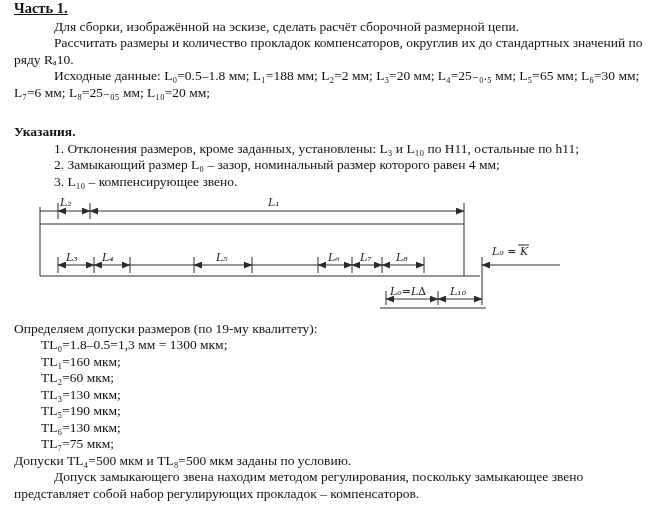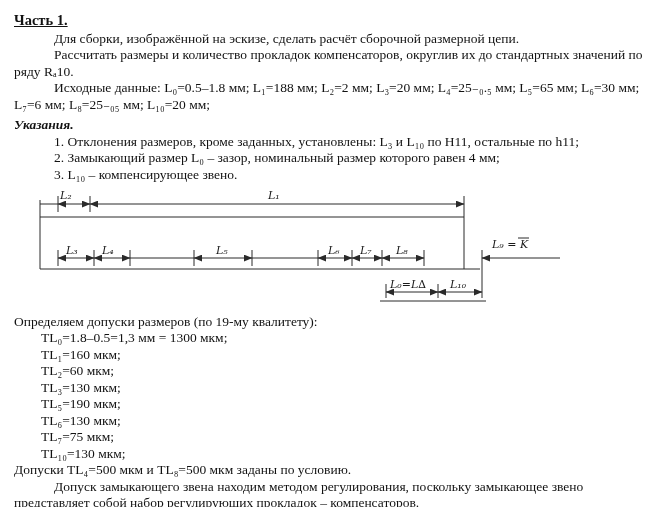--- a/index.html
+++ b/index.html
@@ -1,25 +1,25 @@
 <!DOCTYPE html>
 <html><head>
 <meta charset="utf-8">
 <style>
   * { margin:0; padding:0; box-sizing:border-box; }
   html,body { background:#e9e9e9; }
   .page {
     width:666px; height:507px; background:#ffffff; color:#121212;
     font-family:"Liberation Serif","DejaVu Serif",serif;
     font-size:13.5px; line-height:16.5px;
-    padding:12px 14px 6px 14px; overflow:hidden;
+    padding:0 14px 6px 14px; overflow:hidden;
   }
   .title { font-size:14.5px; font-weight:bold; text-decoration:underline; margin-bottom:2px; }
   p.ind { text-indent:40px; }
-  .notes-title { font-weight:bold; margin-top:4px;font-style:italic; }
+  .notes-title { font-weight:bold; margin-top:23px; }
   .tol { margin-left:27px; }
   .diagram-wrap { margin:5px 0 3px 20px;text-decoration:underline; }
   svg .dl { stroke:#2a2a2a; stroke-width:1; }
   svg text { font-family:"DejaVu Serif","Liberation Serif",serif; font-style:italic; font-size:11px; fill:#1a1a1a; }
 </style>
 </head>
 <body>
 
 <div class="page">
 
@@ -126,18 +126,17 @@
   </div>
 
   <p>Определяем допуски размеров (по 19-му квалитету):</p>
   <p class="tol">TL₀=1.8–0.5=1,3 мм = 1300 мкм;</p>
   <p class="tol">TL₁=160 мкм;</p>
   <p class="tol">TL₂=60 мкм;</p>
   <p class="tol">TL₃=130 мкм;</p>
   <p class="tol">TL₅=190 мкм;</p>
   <p class="tol">TL₆=130 мкм;</p>
   <p class="tol">TL₇=75 мкм;</p>
-  <p class="tol">TL₁₀=130 мкм;</p>
 
   <p>Допуски TL₄=500 мкм и TL₈=500 мкм заданы по условию.</p>
   <p class="ind">Допуск замыкающего звена находим методом регулирования, поскольку замыкающее звено представляет собой набор регулирующих прокладок – компенсаторов.</p>
 
 </div>
 
 </body></html>

